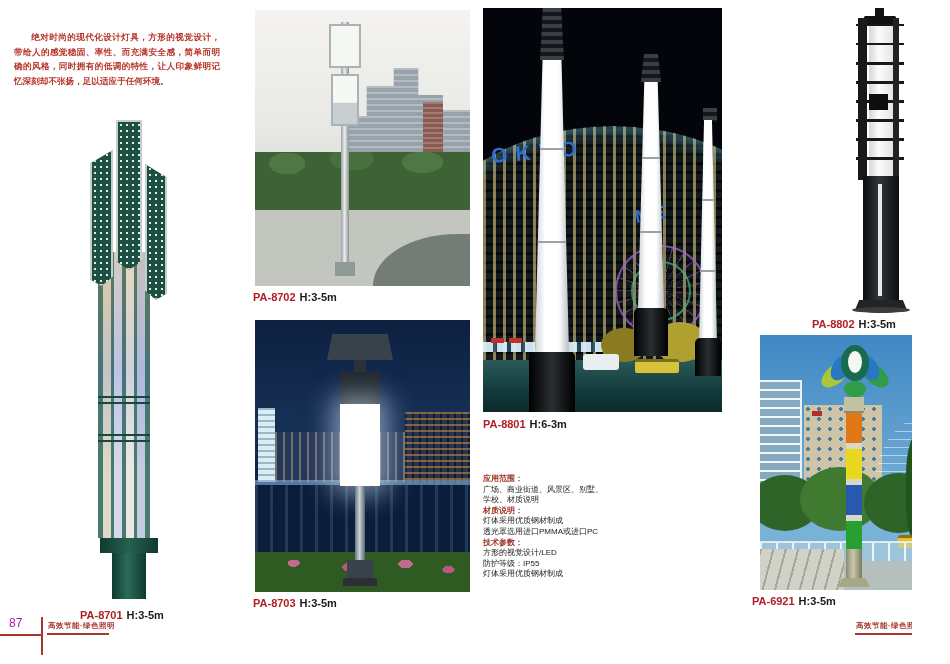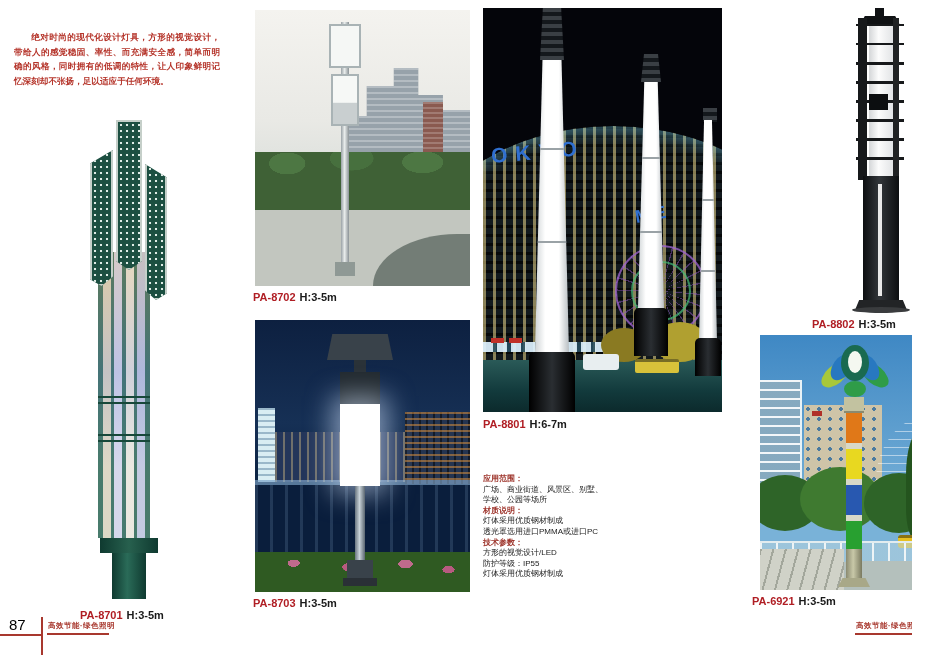--- a/index.html
+++ b/index.html
@@ -14,21 +14,21 @@
 
   
   #intro{position:absolute;left:14px;top:30px;width:206px;color:#b5342a;font-size:8.6px;
          line-height:14.6px;font-weight:bold;text-indent:2em;text-align:justify;}
 
   
   #specs{position:absolute;left:483px;top:474px;width:180px;font-size:8px;line-height:10.6px;color:#1b1b1b;}
   #specs .t{color:#9e352c;font-weight:bold;}
 
   
-  .pagenum{position:absolute;font-size:15px;color:#000000;}
+  .pagenum{position:absolute;font-size:12px;color:#a21caf;}
   .redline{position:absolute;background:#a8382e;}
   .slogan{position:absolute;font-size:7.5px;font-weight:bold;color:#a8382e;letter-spacing:.5px;white-space:nowrap;}
 
   
   #p8701{left:78px;top:112px;width:104px;height:488px;}
   .blade{position:absolute;background-color:#1c4f41;border:2px solid #c5cfc9;
          background-image:radial-gradient(circle, rgba(235,245,240,.95) .8px, rgba(235,245,240,0) 1.6px);
          background-size:6px 6px;box-sizing:border-box;}
   #stripepole{left:20px;top:140px;width:52px;height:286px;
      background:linear-gradient(90deg,#22604c 0 9%,#d9d2ba 9% 25%,#206050 25% 31%,#cfd2e8 31% 47%,
@@ -284,33 +284,33 @@
   <div class="plabel" style="left:80px;top:597px;margin-top:12px;">
     <span class="model">PA-8701</span><span>H:3-5m</span>
   </div>
   <div class="plabel" style="left:253px;top:291px;text-align:center;">
     <span class="model">PA-8702</span><span>H:3-5m</span>
   </div>
   <div class="plabel" style="left:253px;top:597px;">
     <span class="model">PA-8703</span><span>H:3-5m</span>
   </div>
   <div class="plabel" style="left:483px;top:418px;">
-    <span class="model">PA-8801</span><span>H:6-7m</span>
+    <span class="model">PA-8801</span><span>H:6-3m</span>
   </div>
   <div class="plabel" style="left:812px;top:318px;">
     <span class="model">PA-8802</span><span>H:3-5m</span>
   </div>
   <div class="plabel" style="left:752px;top:595px;">
     <span class="model">PA-6921</span><span>H:3-5m</span>
   </div>
 
   <div id="specs">
     <div class="t">应用范围：</div>
     <div>广场、商业街道、风景区、别墅、</div>
-    <div>学校、公园等场所</div>
+    <div>学校、材质说明</div>
     <div class="t">材质说明：</div>
     <div>灯体采用优质钢材制成</div>
     <div>透光罩选用进口PMMA或进口PC</div>
     <div class="t">技术参数：</div>
     <div>方形的视觉设计/LED</div>
     <div>防护等级：IP55</div>
     <div>灯体采用优质钢材制成</div>
   </div>
 
   <div class="pagenum" style="left:9px;top:616px;">87</div>

